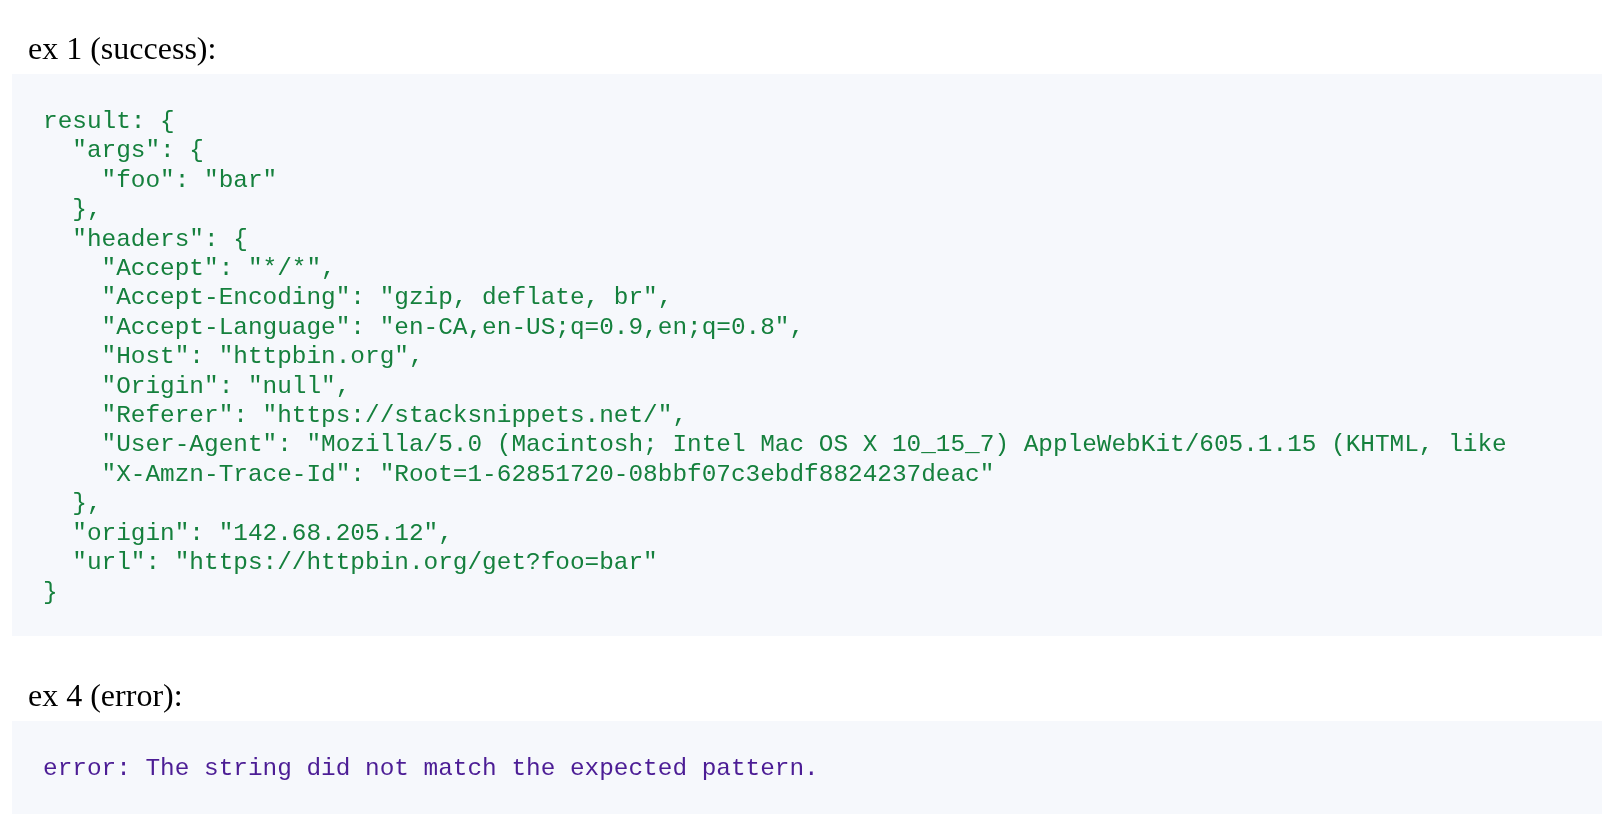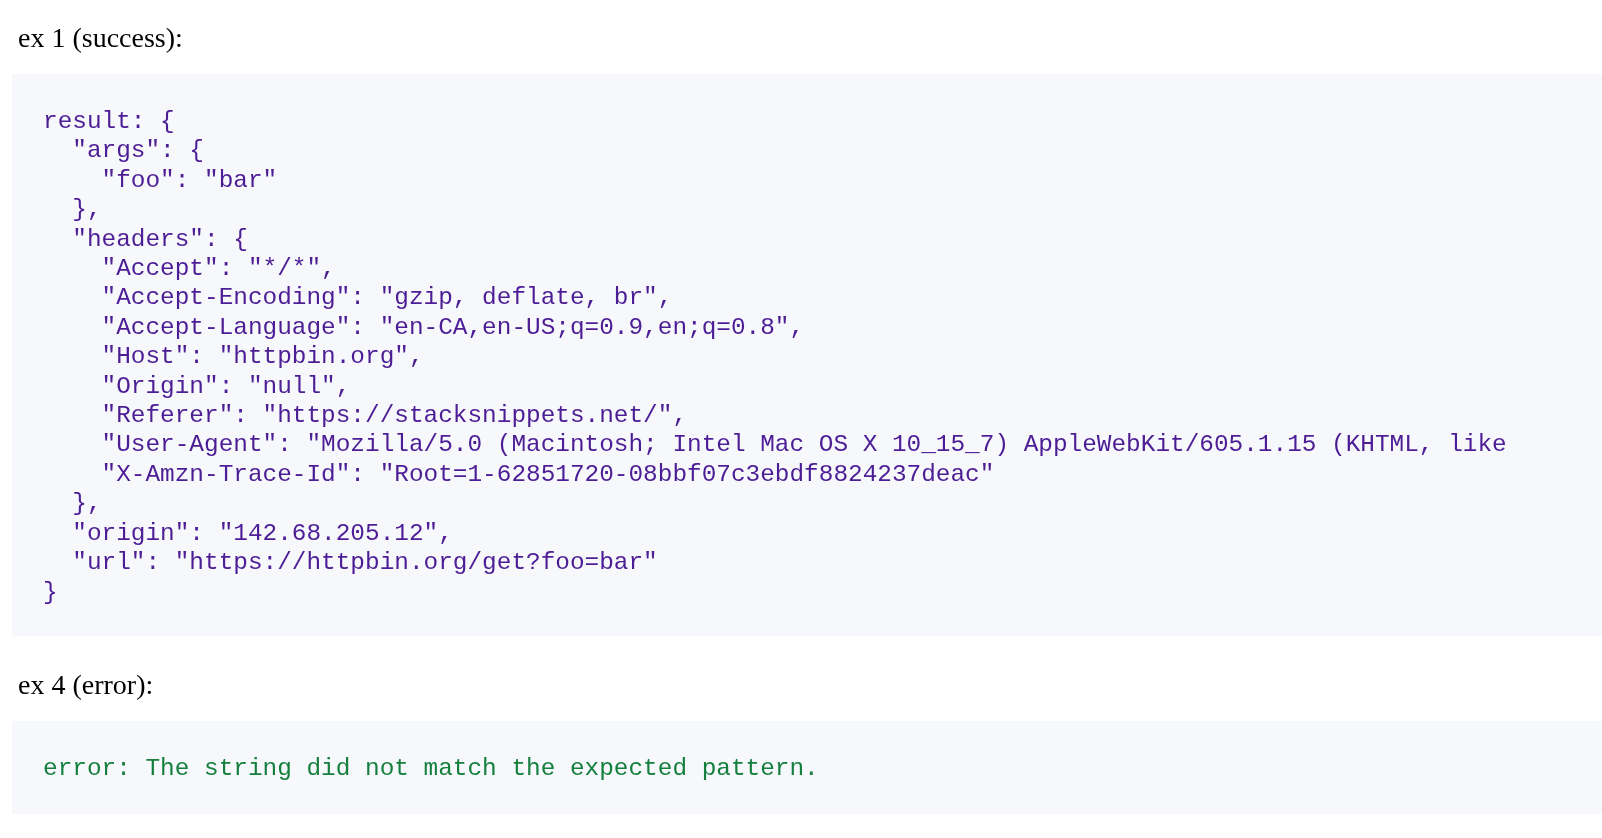--- a/index.html
+++ b/index.html
@@ -10,23 +10,23 @@
       height: 838px;
       overflow: hidden;
     }
     body {
       font-family: "Liberation Serif", "DejaVu Serif", serif;
       color: #000000;
     }
     .label {
       position: absolute;
       left: 12px;
-      font-size: 28px;
+      font-size: 32px;
       line-height: 32px;
-      margin: 6px;
+      margin: 16px;
     }
     .label-1 { top: 16px; }
     .label-2 { top: 663px; }
     .codebox {
       position: absolute;
       left: 12px;
       width: 1590px;
       background: #f6f8fc;
       box-sizing: border-box;
       overflow: hidden;
@@ -34,24 +34,24 @@
     .codebox-1 { top: 74px; height: 562px; }
     .codebox-2 { top: 721px; height: 93px; }
     pre {
       margin: 0;
       position: absolute;
       left: 31px;
       font-family: "Liberation Mono", "DejaVu Sans Mono", monospace;
       font-size: 24.4px;
       line-height: 29.4px;
       white-space: pre;
-      color: #4c1d95;
+      color: #15803d;
     }
     .pre-1 { top: 33px; }
-    .pre-2 { top: 33px; color: #15803d; }
+    .pre-2 { top: 33px; color: #4c1d95; }
   </style>
 </head>
 <body>
 
 <p class="label label-1">ex 1 (success):</p>
 
 <div class="codebox codebox-1">
   <pre class="pre-1">result: {
   "args": {
     "foo": "bar"

